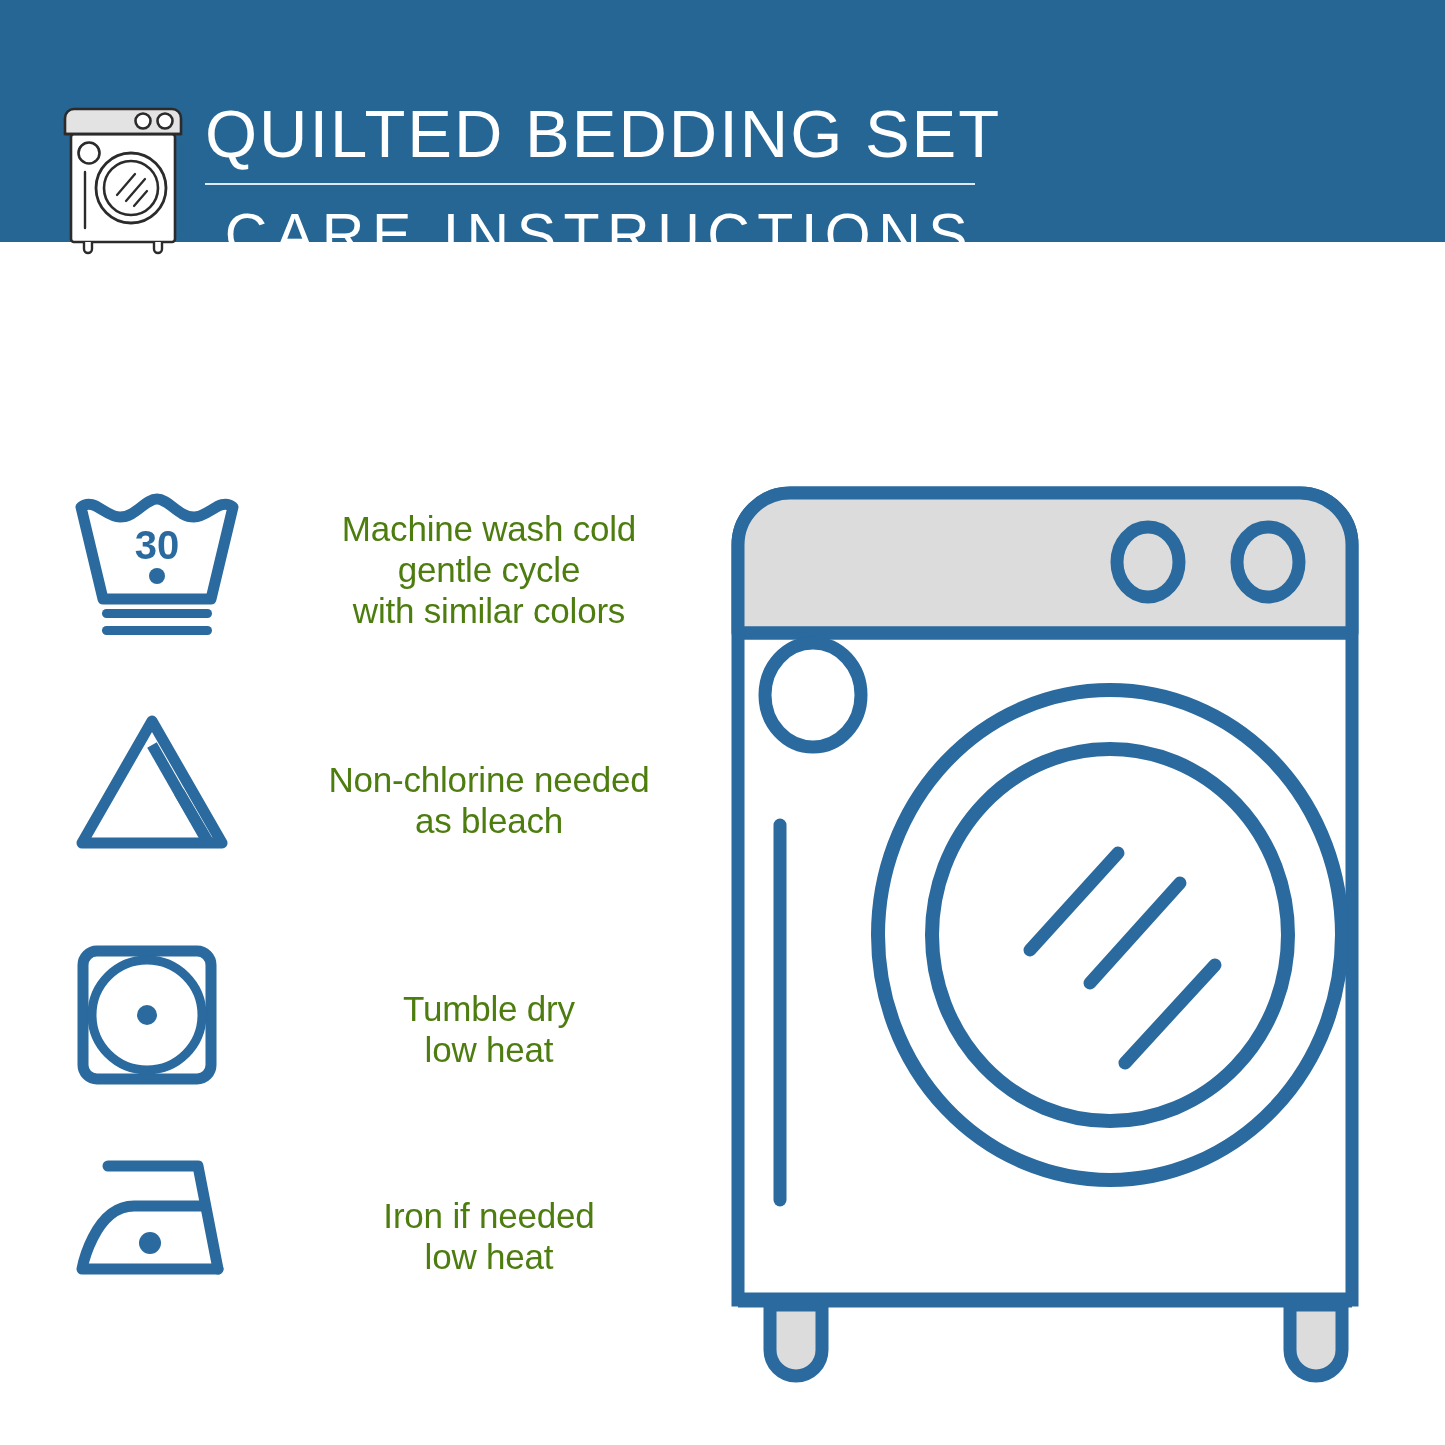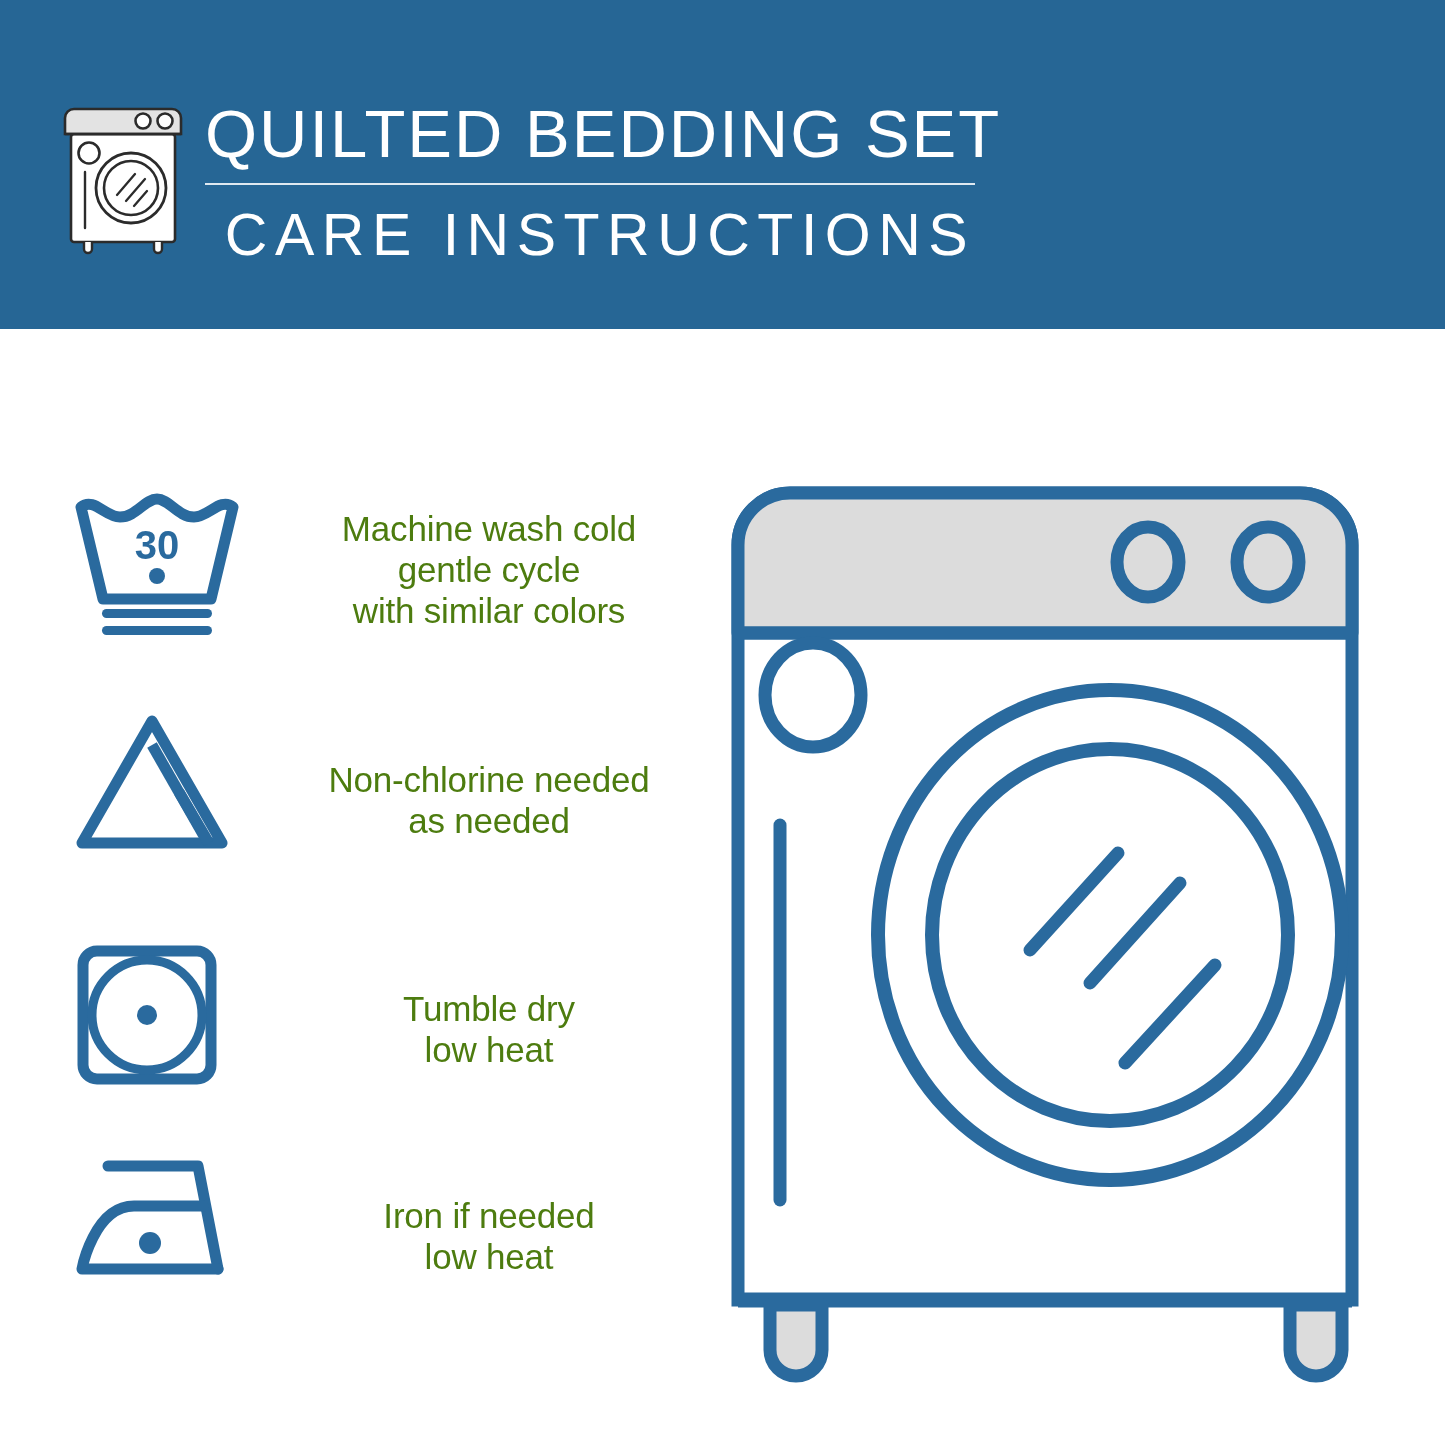--- a/index.html
+++ b/index.html
@@ -17,21 +17,21 @@
     background: #ffffff;
     overflow: hidden;
   }
 
   
   .header-band {
     position: absolute;
     left: 0;
     top: 0;
     width: 1445px;
-    height: 329px;
+    height: 242px;
     background: #266695;
   }
   .header-logo {
     position: absolute;
     left: 62px;
     top: 100px;
     width: 122px;
     height: 152px;
   }
   .header-text-block {
@@ -190,21 +190,21 @@
     <div class="care-row" id="care-row-1">
       <div class="icon-slot">
         <svg width="170" height="150" viewBox="0 0 170 150">
           <path d="M80 6 L150 128 H10 Z" fill="none" stroke="#2A6A9E" stroke-width="11" stroke-linejoin="round"></path>
           <line x1="80" y1="30" x2="136" y2="128" stroke="#2A6A9E" stroke-width="11" stroke-linecap="butt"></line>
           <line x1="107" y1="77" x2="137" y2="128" stroke="#2A6A9E" stroke-width="11" stroke-linecap="butt"></line>
         </svg>
       </div>
       <div class="label-slot">
         <span class="ln">Non-chlorine needed</span>
-        <span class="ln">as needed</span>
+        <span class="ln">as bleach</span>
       </div>
     </div>
 
     <div class="care-row" id="care-row-2">
       <div class="icon-slot">
         <svg width="170" height="150" viewBox="0 0 170 150">
           <rect x="11" y="11" width="128" height="128" rx="14" fill="none" stroke="#2A6A9E" stroke-width="11"></rect>
           <circle cx="75" cy="75" r="55" fill="none" stroke="#2A6A9E" stroke-width="9"></circle>
           <circle cx="75" cy="75" r="10" fill="#2A6A9E"></circle>
         </svg>

